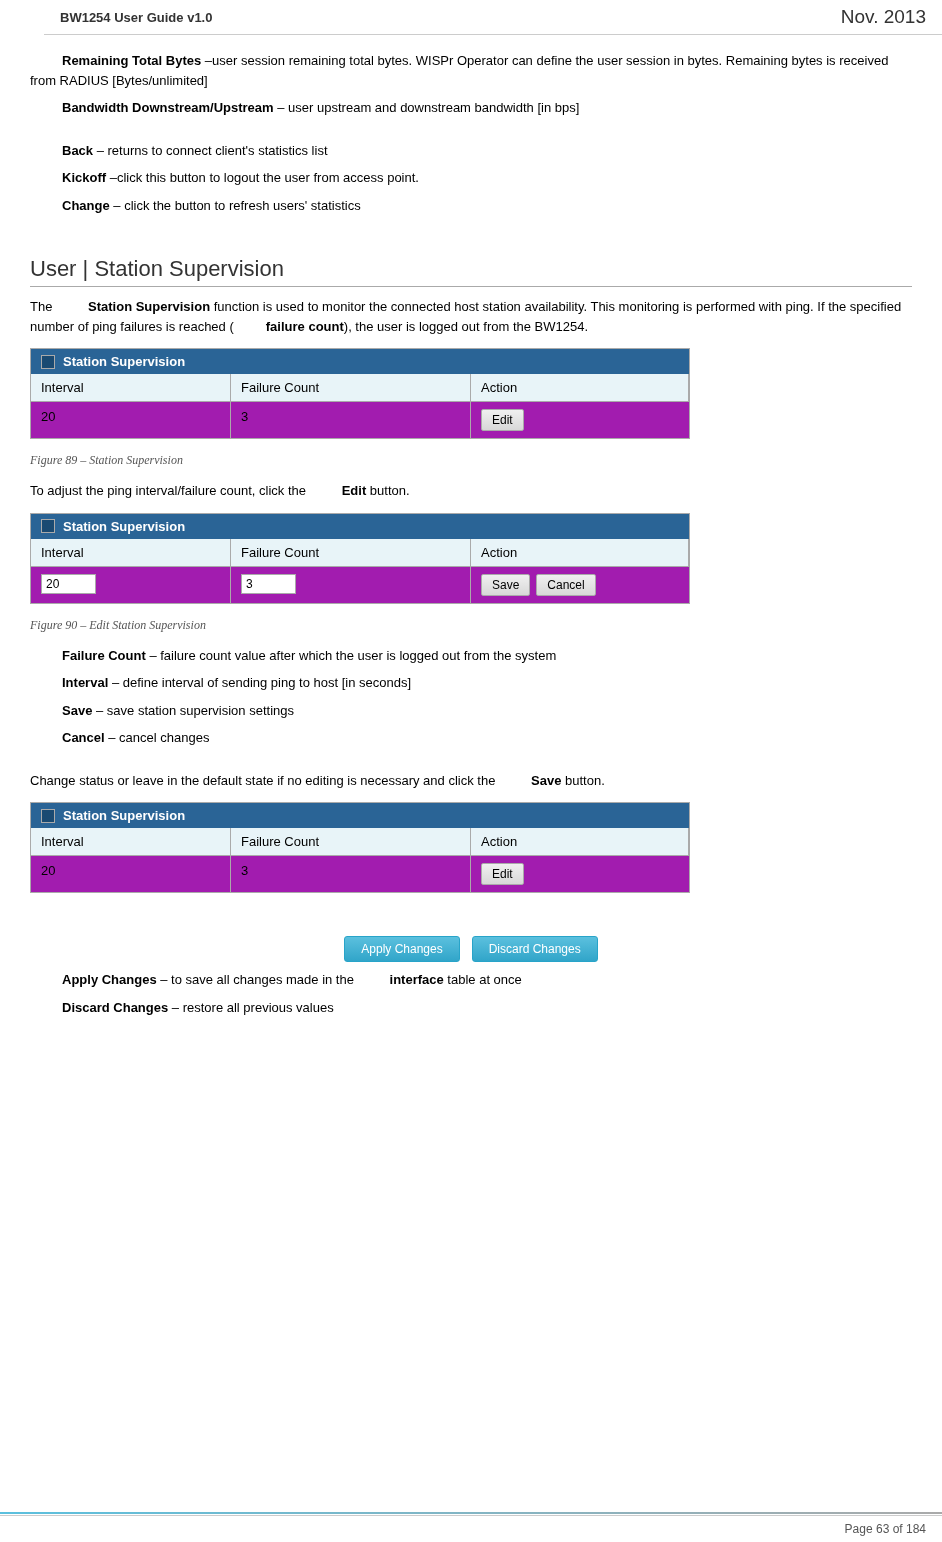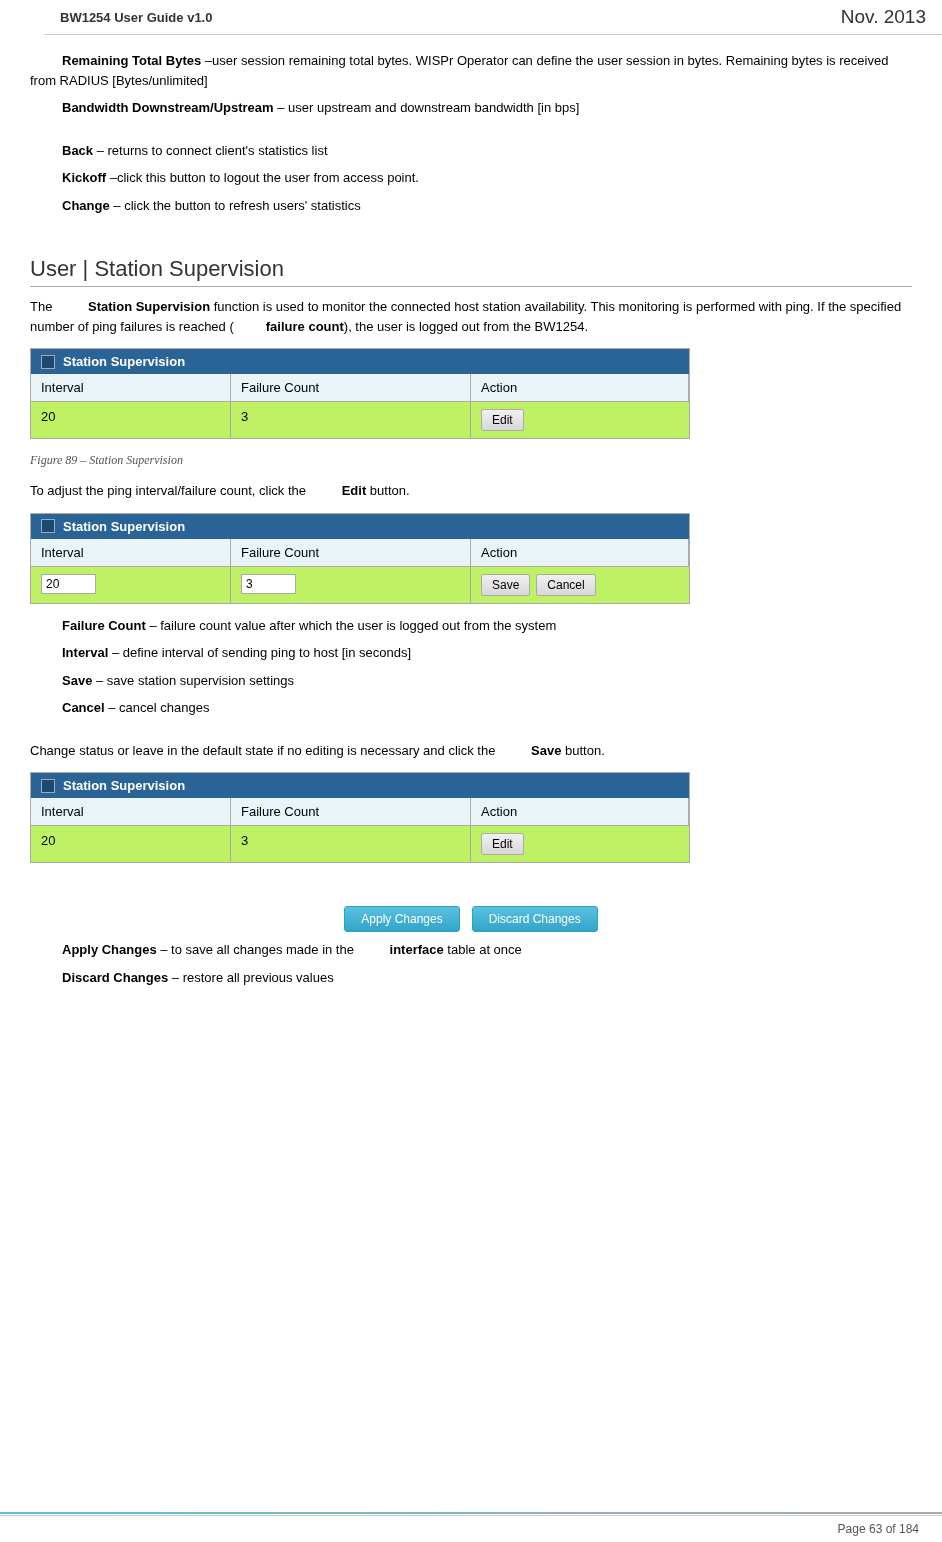--- a/index.html
+++ b/index.html
@@ -74,21 +74,21 @@
       font-size: 13px;
       font-weight: normal;
       color: #000;
       border-right: 1px solid #aaa;
     }
     .col-interval { width: 200px; }
     .col-failure { width: 240px; }
     .col-action { flex: 1; }
     .supervision-data-row {
       display: flex;
-      background: #bef264;
+      background: #a21caf;
     }
     .supervision-data-row .col-data {
       padding: 7px 10px;
       font-size: 13px;
       color: #000;
       border-right: 1px solid #aaa;
     }
     .supervision-data-row .col-data:last-child {
       border-right: none;
     }
@@ -120,21 +120,21 @@
       align-items: center;
     }
     .footer {
       position: absolute;
       bottom: 0;
       left: 0;
       right: 0;
       display: flex;
       justify-content: space-between;
       align-items: center;
-      padding: 6px 23px;
+      padding: 6px 16px;
       border-top: 1px solid #ccc;
       background: #fff;
       font-size: 12px;
       color: #555;
     }
     .footer-line {
       height: 2px;
       background: linear-gradient(to right, #5bc0de, #aaa);
       position: absolute;
       bottom: 28px;
@@ -265,20 +265,21 @@
       </div>
       <div class="col-data col-action">
         <div class="btn-row">
           <button class="btn">Save</button>
           <button class="btn">Cancel</button>
         </div>
       </div>
     </div>
   </div>
 
+  <p class="figure-caption">Figure 90 – Edit Station Supervision</p>
 
   
   <p>
     <span class="bold">Failure Count</span>
     <span> – failure count value after which the user is logged out from the system</span>
   </p>
 
   
   <p>
     <span class="bold">Interval</span>

